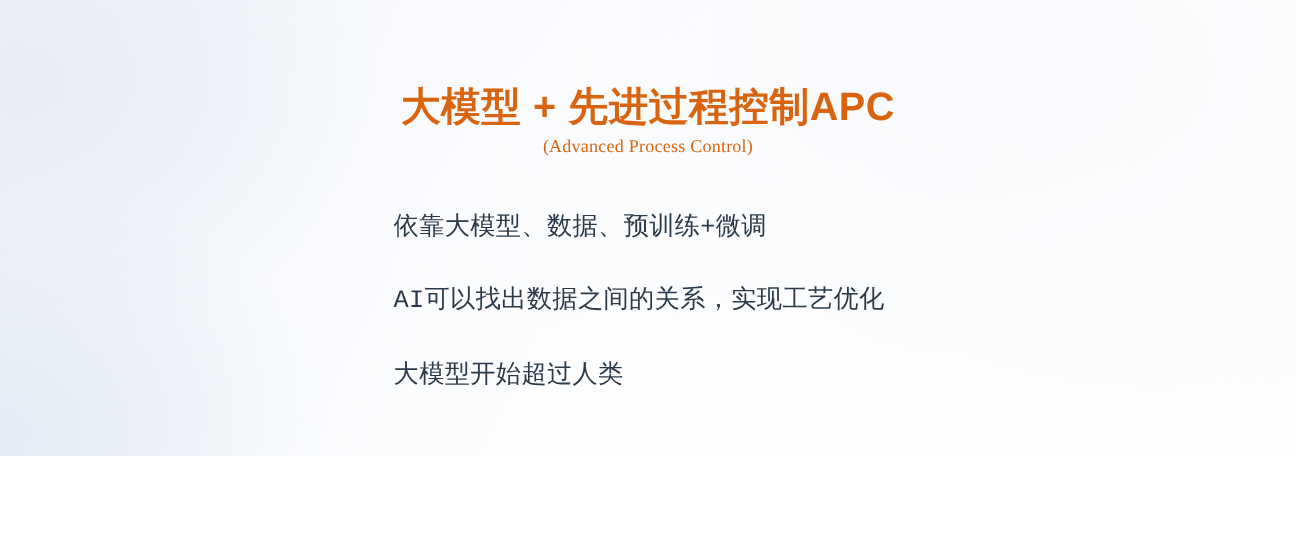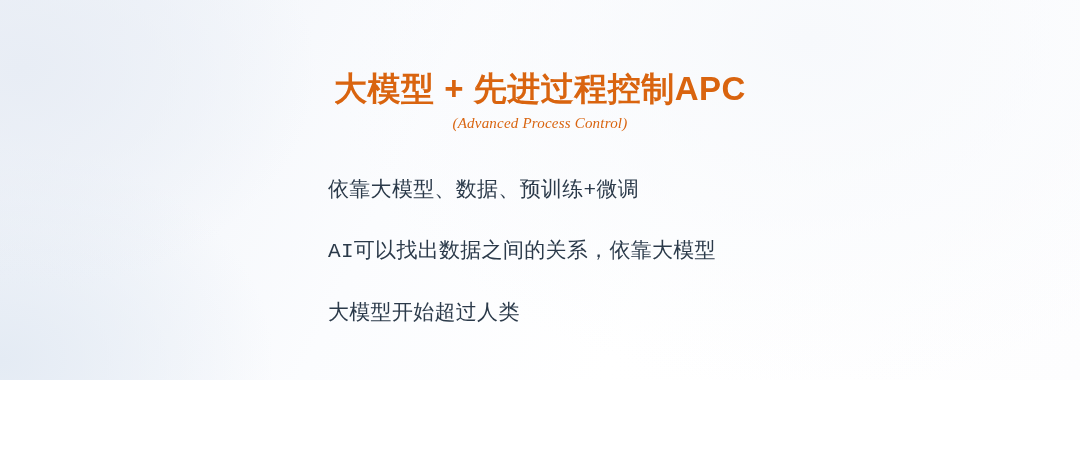--- a/index.html
+++ b/index.html
@@ -38,21 +38,20 @@
     letter-spacing: 0.5px;
     line-height: 1.25;
     margin: 0;
   }
   .sub-title {
     margin-top: 6px;
     font-size: 15px;
     color: #d9640f;
     font-family: "Liberation Serif", serif;
     letter-spacing: 0.2px;
-    font-style: italic;
   }
   .body-list {
     position: absolute;
     left: 328px;
     top: 176px;
     margin: 0;
     padding: 0;
     list-style: none;
     font-family: Liberation Mono, monospace;
   }
@@ -73,17 +72,17 @@
 
 <div class="slide">
 
   <div class="title-block">
     <h1 class="main-title">大模型 + 先进过程控制APC</h1>
     <div class="sub-title">(Advanced Process Control)</div>
   </div>
 
   <ul class="body-list">
     <li>依靠大模型、数据、预训练+微调</li>
-    <li>AI可以找出数据之间的关系，依靠大模型</li>
+    <li>AI可以找出数据之间的关系，实现工艺优化</li>
     <li>大模型开始超过人类</li>
   </ul>
 
 </div>
 
 </body></html>

